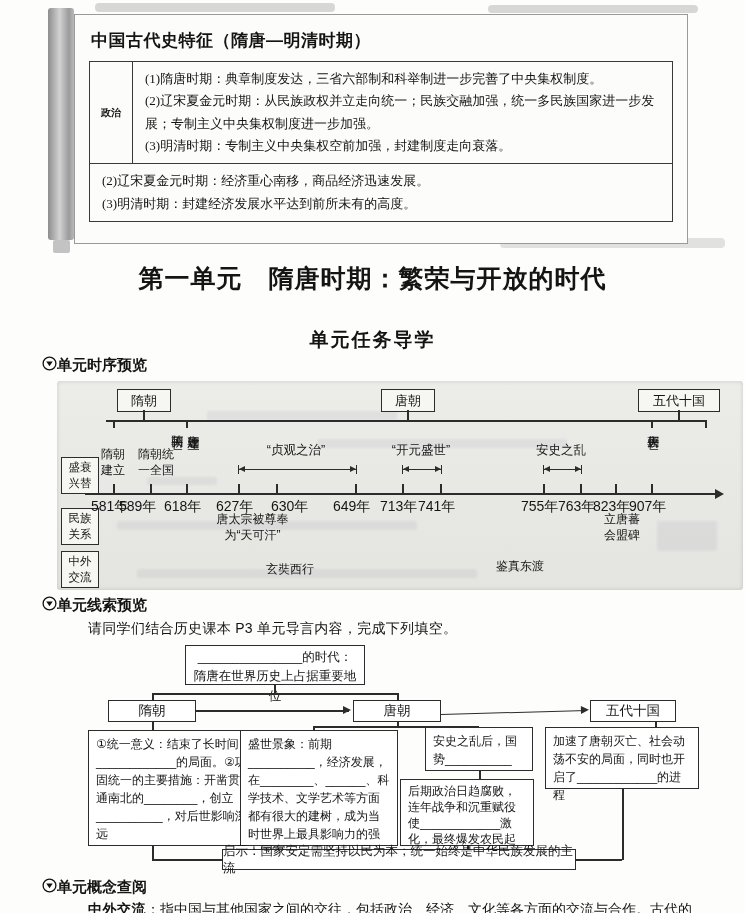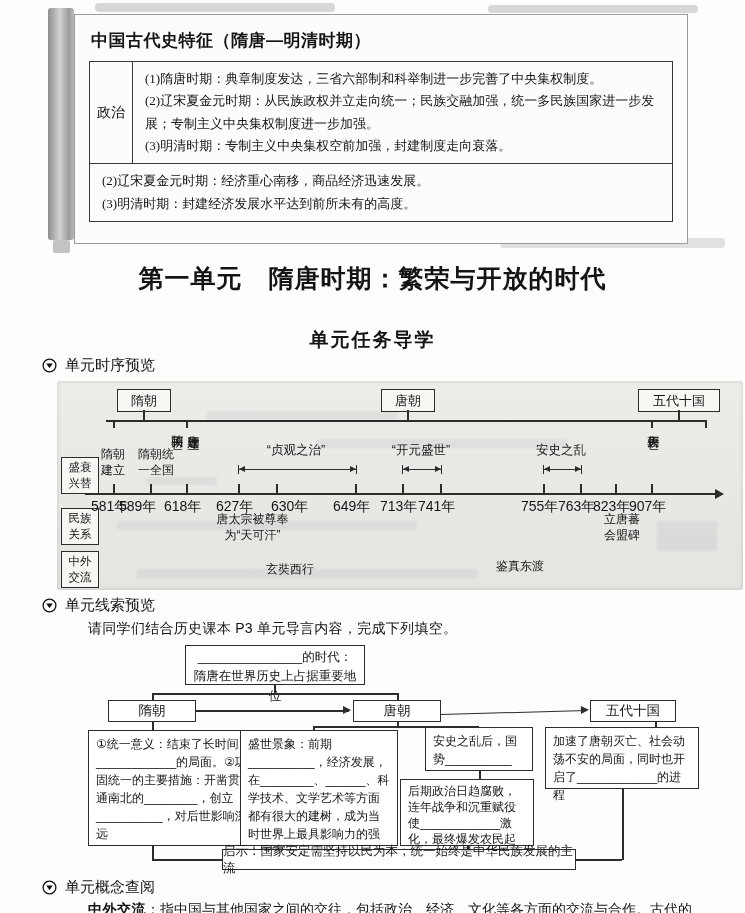--- a/index.html
+++ b/index.html
@@ -10,27 +10,27 @@
   .spine{position:absolute;left:48px;top:8px;width:26px;height:232px;border-radius:3px;
          background:linear-gradient(90deg,#8d8d8d,#d2d2d2 45%,#9b9b9b 80%,#b9b9b9);}
   .spine-foot{position:absolute;left:53px;top:240px;width:17px;height:13px;background:#c3c3c3;border-radius:2px;}
   
   .feature{position:absolute;left:74px;top:14px;width:612px;height:228px;border:1px solid #9a9a9a;background:#fcfcfa;}
   .feature-title{position:absolute;left:16px;top:14px;font-size:17px;font-weight:bold;letter-spacing:.5px;}
   .ftable{position:absolute;left:14px;top:46px;width:582px;border:1.6px solid #3a3a3a;}
   .frow{display:flex;}
   .frow+.frow{border-top:1.4px solid #3a3a3a;}
   .fcell-label{width:42px;border-right:1.4px solid #3a3a3a;display:flex;align-items:center;justify-content:center;
-               font-weight:normal;font-size:14px;flex:none;}
+               font-weight:bold;font-size:10px;flex:none;}
   .fcell-body{flex:1;padding:6px 10px 6px 12px;font-family:"Liberation Serif","DejaVu Serif",serif;
               font-size:13px;line-height:1.72;}
   
   .unit-title{position:absolute;left:0;top:262px;width:745px;text-align:center;font-size:25px;font-weight:bold;letter-spacing:1px;}
   .unit-subtitle{position:absolute;left:0;top:327px;width:745px;text-align:center;font-size:19px;font-weight:bold;letter-spacing:2px;}
-  .sec-head{position:absolute;display:flex;align-items:center;gap:8px;font-size:15px;font-weight:normal;}
+  .sec-head{position:absolute;display:flex;align-items:flex-start;font-size:15px;font-weight:bold;}
   .sec-head svg{flex:none;}
   
   .tl-panel{position:absolute;left:57px;top:381px;width:686px;height:209px;border-radius:3px;
             background:linear-gradient(180deg,#ecece9,#e4e4e0);box-shadow:0 0 4px rgba(0,0,0,.15) inset;overflow:hidden;}
   .bleed{position:absolute;background:#7d8794;opacity:.10;filter:blur(1.2px);border-radius:2px;}
   .tl-box{position:absolute;height:21px;background:#f6f6f3;border:1.4px solid #2c2c2c;
           display:flex;align-items:center;justify-content:center;font-size:13px;}
   .hline{position:absolute;height:1.5px;background:#2c2c2c;}
   .vline{position:absolute;width:1.5px;background:#2c2c2c;}
   .tick{position:absolute;width:1.5px;height:9px;background:#2c2c2c;top:103px;}

